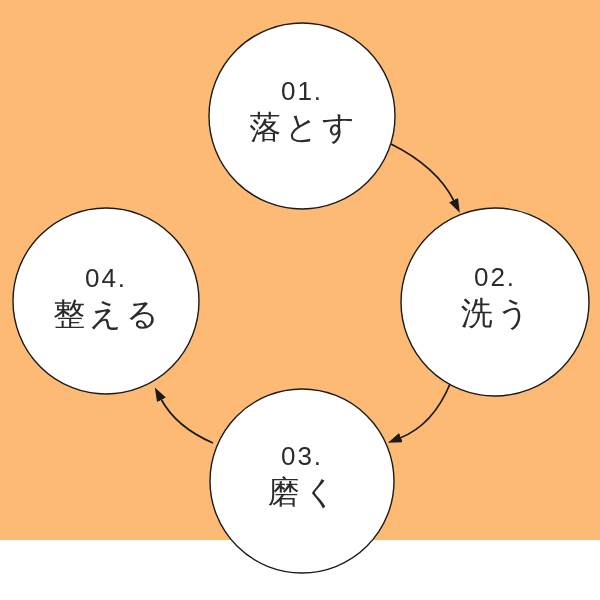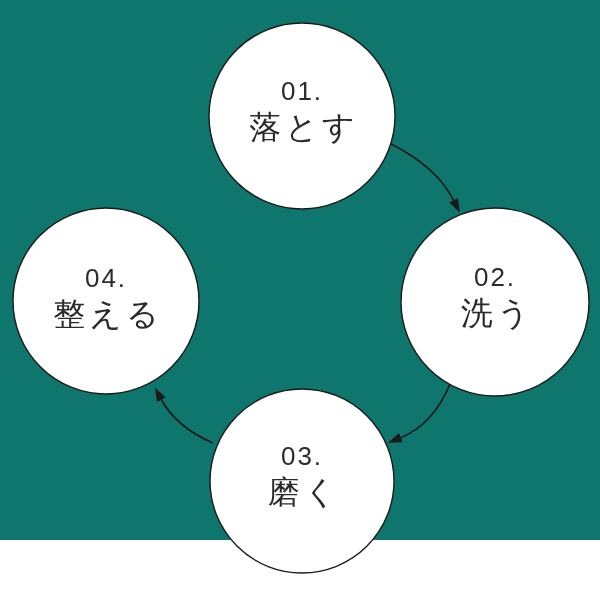--- a/index.html
+++ b/index.html
@@ -8,21 +8,21 @@
     width: 600px;
     height: 600px;
     background: #ffffff;
     overflow: hidden;
     font-family: "Liberation Sans", sans-serif;
   }
   .stage {
     position: relative;
     width: 600px;
     height: 540px;
-    background: #0f766e;
+    background: #fdba74;
   }
   svg { display: block; }
   .step-circle {
     fill: #ffffff;
     stroke: #1a1a1a;
     stroke-width: 1.4;
   }
   .arrow-path {
     fill: none;
     stroke: #1a1a1a;

